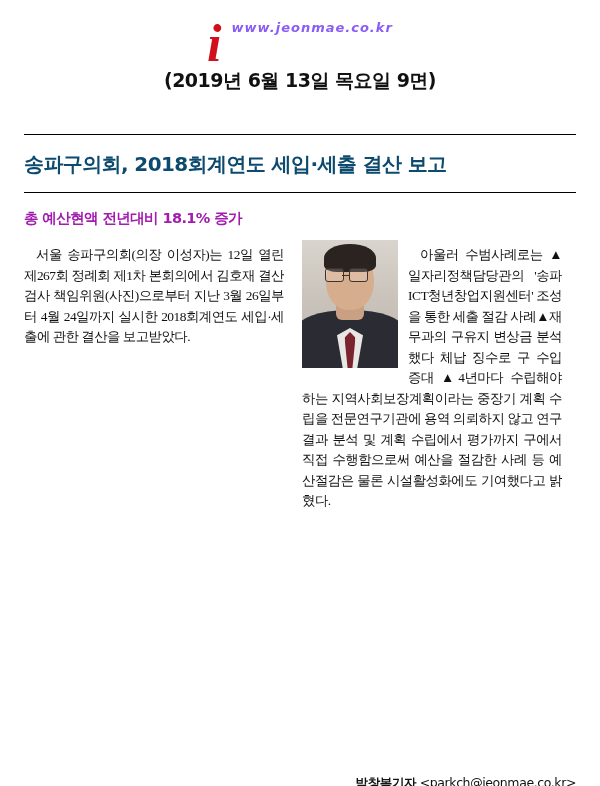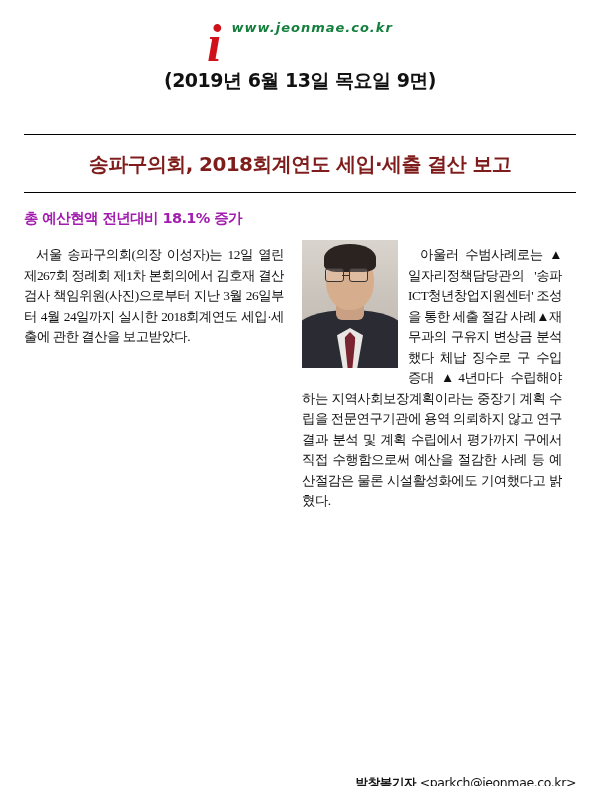--- a/index.html
+++ b/index.html
@@ -52,47 +52,47 @@
     line-height: 46px;
     letter-spacing: -1px;
     color: #111111;
   }
   .masthead-url {
     font-family: "DejaVu Sans", sans-serif;
     font-weight: bold;
     font-style: italic;
     font-size: 13px;
     letter-spacing: 1px;
-    color: #15803d;
+    color: #8b5cf6;
     margin-top: 2px;
   }
 
   
   .dateline {
     text-align: center;
     font-family: "DejaVu Sans", sans-serif;
     font-weight: bold;
     font-size: 19px;
     color: #111111;
     letter-spacing: -0.5px;
   }
 
   
   .headline-rule-top {
     margin-top: 40px;
     border-top: 1px solid #000;
   }
   .headline {
-    text-align: center;
+    text-align: left;
     font-family: "DejaVu Sans", sans-serif;
     font-weight: bold;
     font-size: 20px;
     letter-spacing: -0.6px;
     padding: 16px 0 14px 0;
-    color: #7f1d1d;
+    color: #0c4a6e;
   }
   .headline-rule-bottom {
     border-bottom: 1px solid #000;
   }
 
   
   .subhead {
     margin-top: 16px;
     font-family: "DejaVu Sans", sans-serif;
     font-weight: bold;

